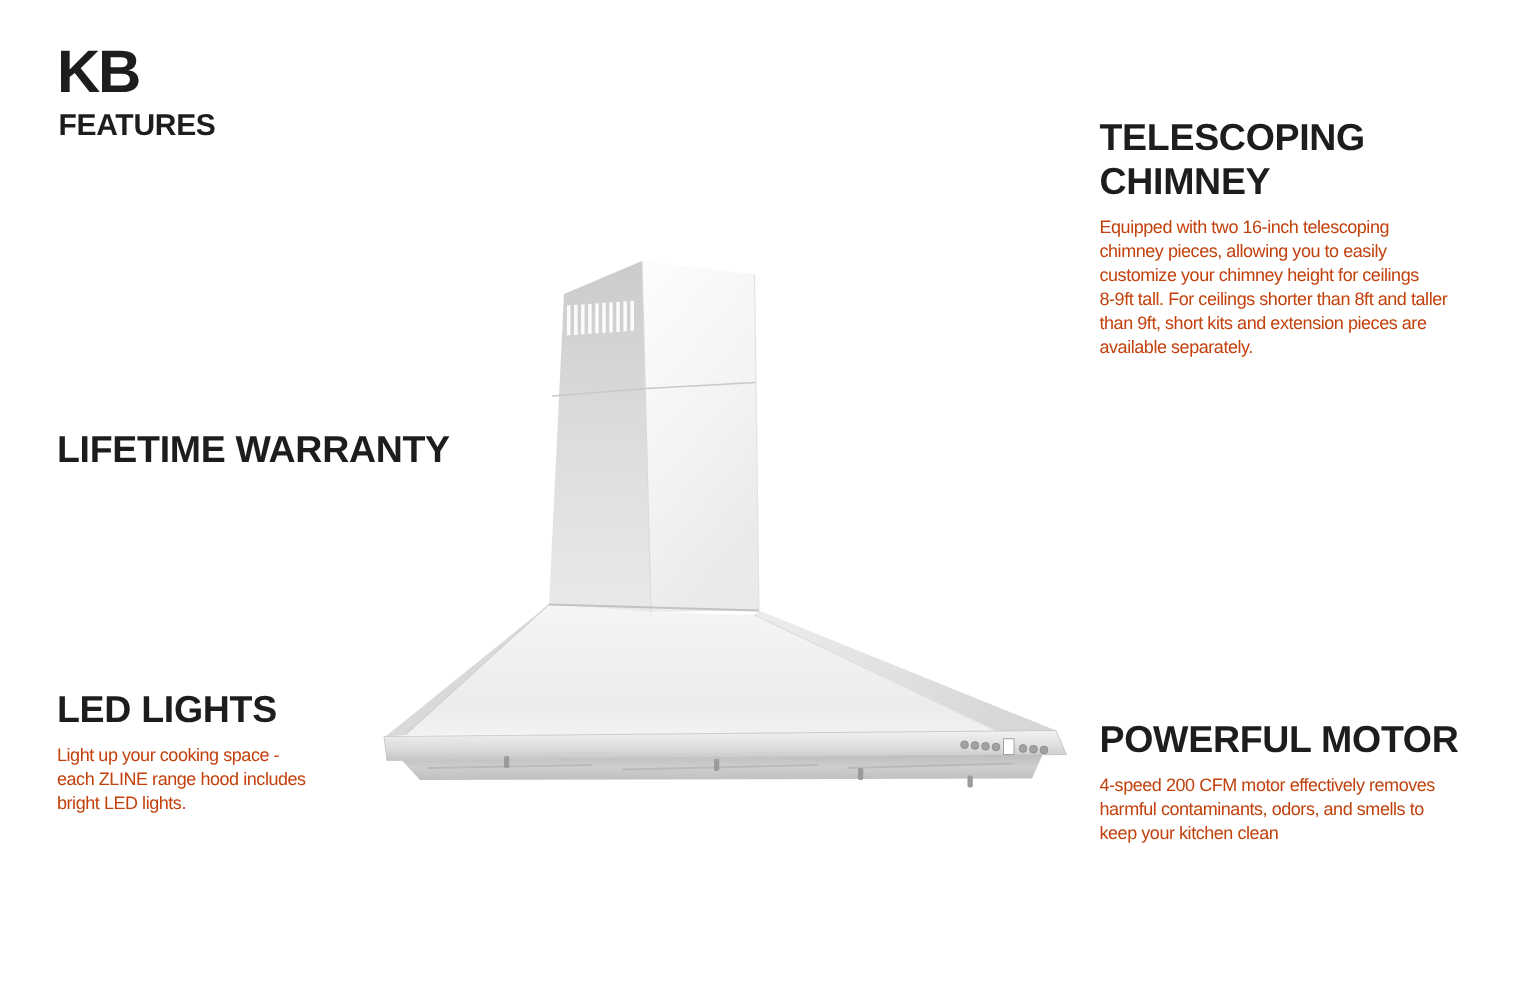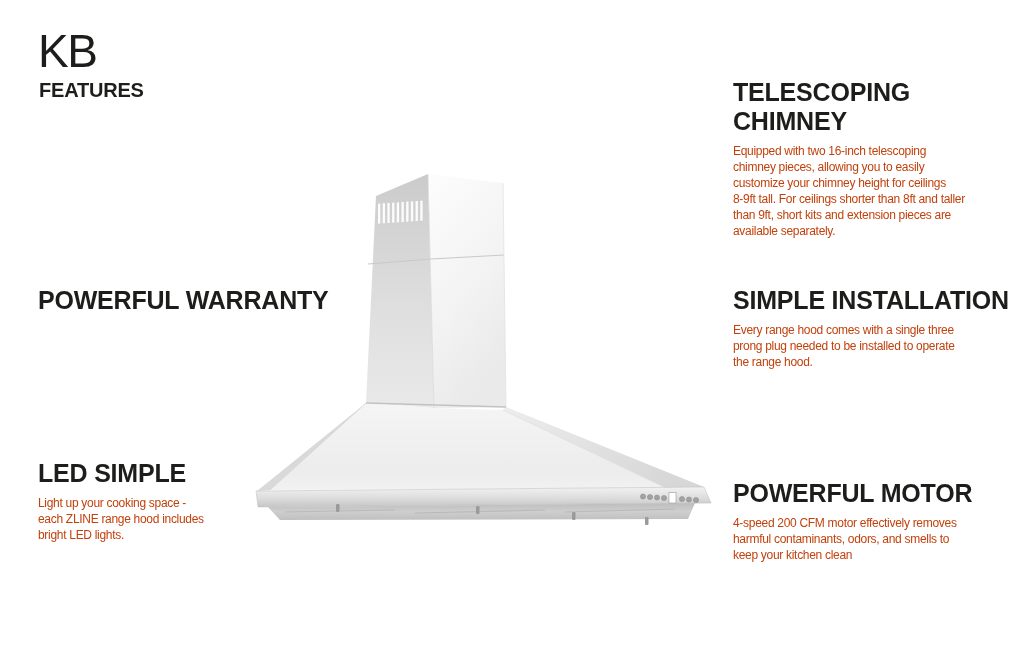--- a/index.html
+++ b/index.html
@@ -1,19 +1,19 @@
 <!DOCTYPE html>
 <html><head>
 <meta charset="utf-8">
 <style>
   html,body{margin:0;padding:0;background:#fff;}
   .page{position:relative;width:1024px;height:663px;background:#ffffff;overflow:hidden;
         font-family:"Liberation Sans",sans-serif;color:#1d1d1b;}
   .brand{position:absolute;left:38px;top:28px;}
-  .brand .title{font-size:46px;line-height:1;font-weight:normal;letter-spacing:-1.5px;margin:0;}
+  .brand .title{font-size:40px;line-height:1;font-weight:bold;letter-spacing:-1.5px;margin:0;}
   .brand .subtitle{font-size:20px;font-weight:bold;letter-spacing:-0.2px;margin:5px 0 0 1px;}
   .feature{position:absolute;}
   .feature .f-head{font-size:25px;font-weight:bold;letter-spacing:-0.2px;margin:0 0 7px 0;}
   .feature .f-body{font-size:12px;line-height:16px;letter-spacing:-0.3px;margin:0;
                    white-space:pre-line;color:#c2410c;}
   .f-telescoping{left:733px;top:78px;}
   .f-warranty{left:38px;top:286px;}
   .f-install{left:733px;top:286px;}
   .f-led{left:38px;top:459px;}
   .f-motor{left:733px;top:459px;margin-top:20px;}
@@ -33,32 +33,26 @@
     <h3 class="f-head">TELESCOPING CHIMNEY</h3>
     <p class="f-body">Equipped with two 16-inch telescoping
 chimney pieces, allowing you to easily
 customize your chimney height for ceilings
 8-9ft tall. For ceilings shorter than 8ft and taller
 than 9ft, short kits and extension pieces are
 available separately.</p>
   </section>
 
   <section class="feature f-warranty">
-    <h3 class="f-head">POWERFUL WARRANTY</h3>
+    <h3 class="f-head">LIFETIME WARRANTY</h3>
   </section>
 
-  <section class="feature f-install">
-    <h3 class="f-head">SIMPLE INSTALLATION</h3>
-    <p class="f-body">Every range hood comes with a single three
-prong plug needed to be installed to operate
-the range hood.</p>
-  </section>
 
   <section class="feature f-led">
-    <h3 class="f-head">LED SIMPLE</h3>
+    <h3 class="f-head">LED LIGHTS</h3>
     <p class="f-body">Light up your cooking space -
 each ZLINE range hood includes
 bright LED lights.</p>
   </section>
 
   <section class="feature f-motor">
     <h3 class="f-head">POWERFUL MOTOR</h3>
     <p class="f-body">4-speed 200 CFM motor effectively removes
 harmful contaminants, odors, and smells to
 keep your kitchen clean</p>

